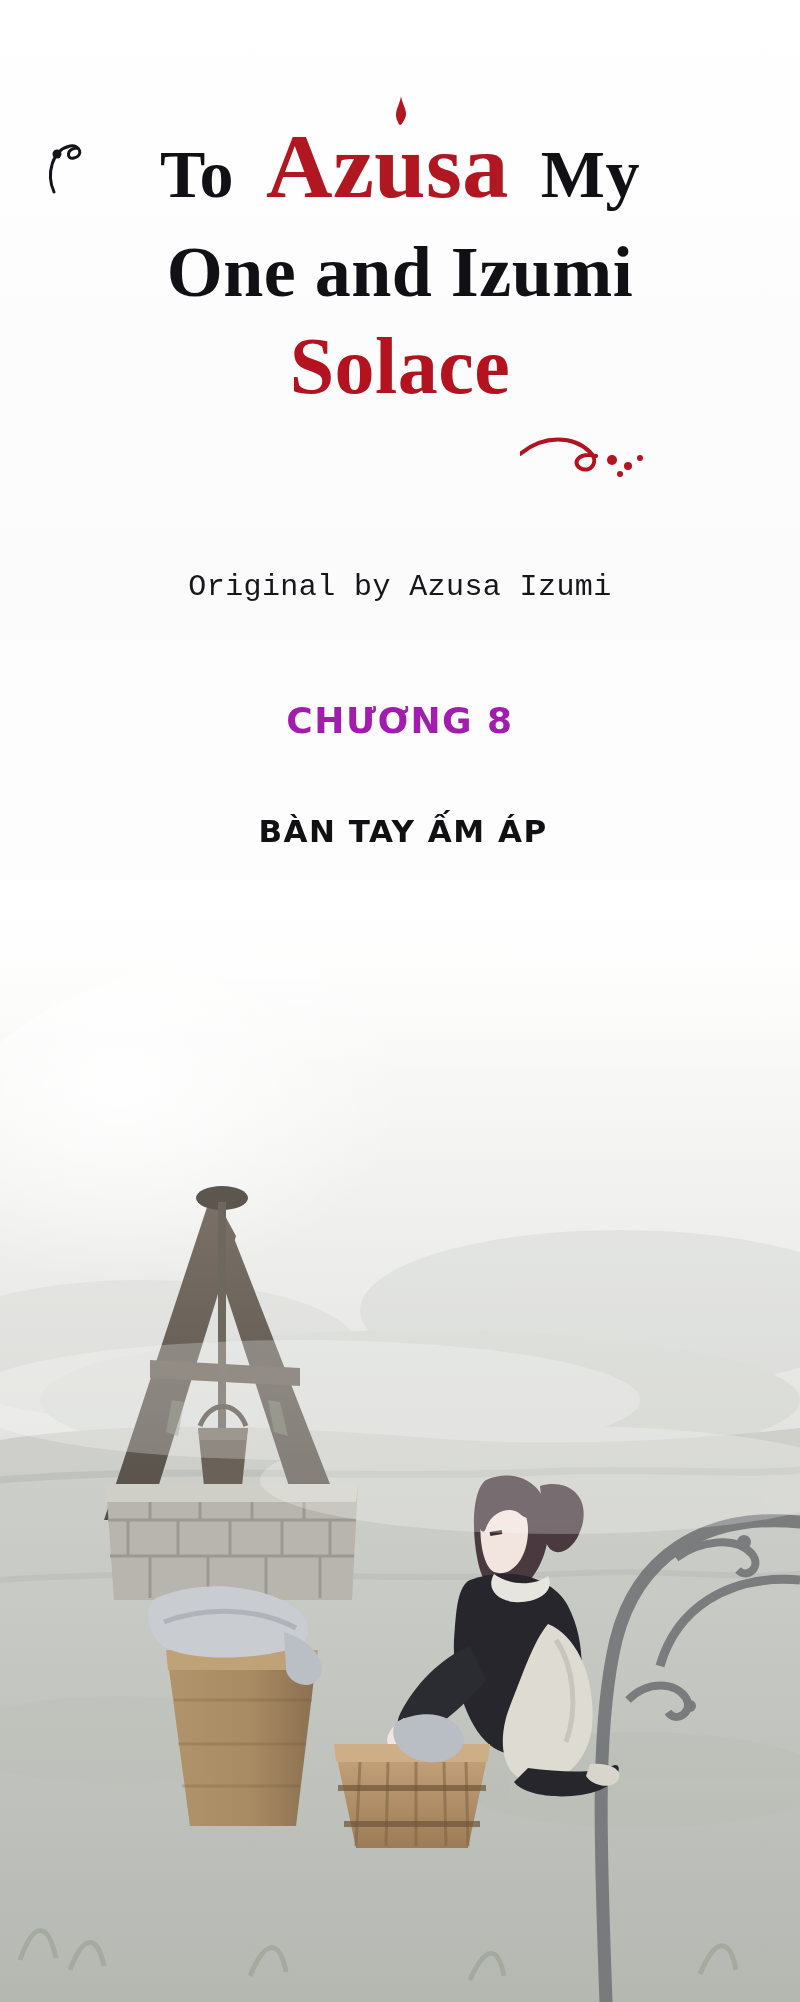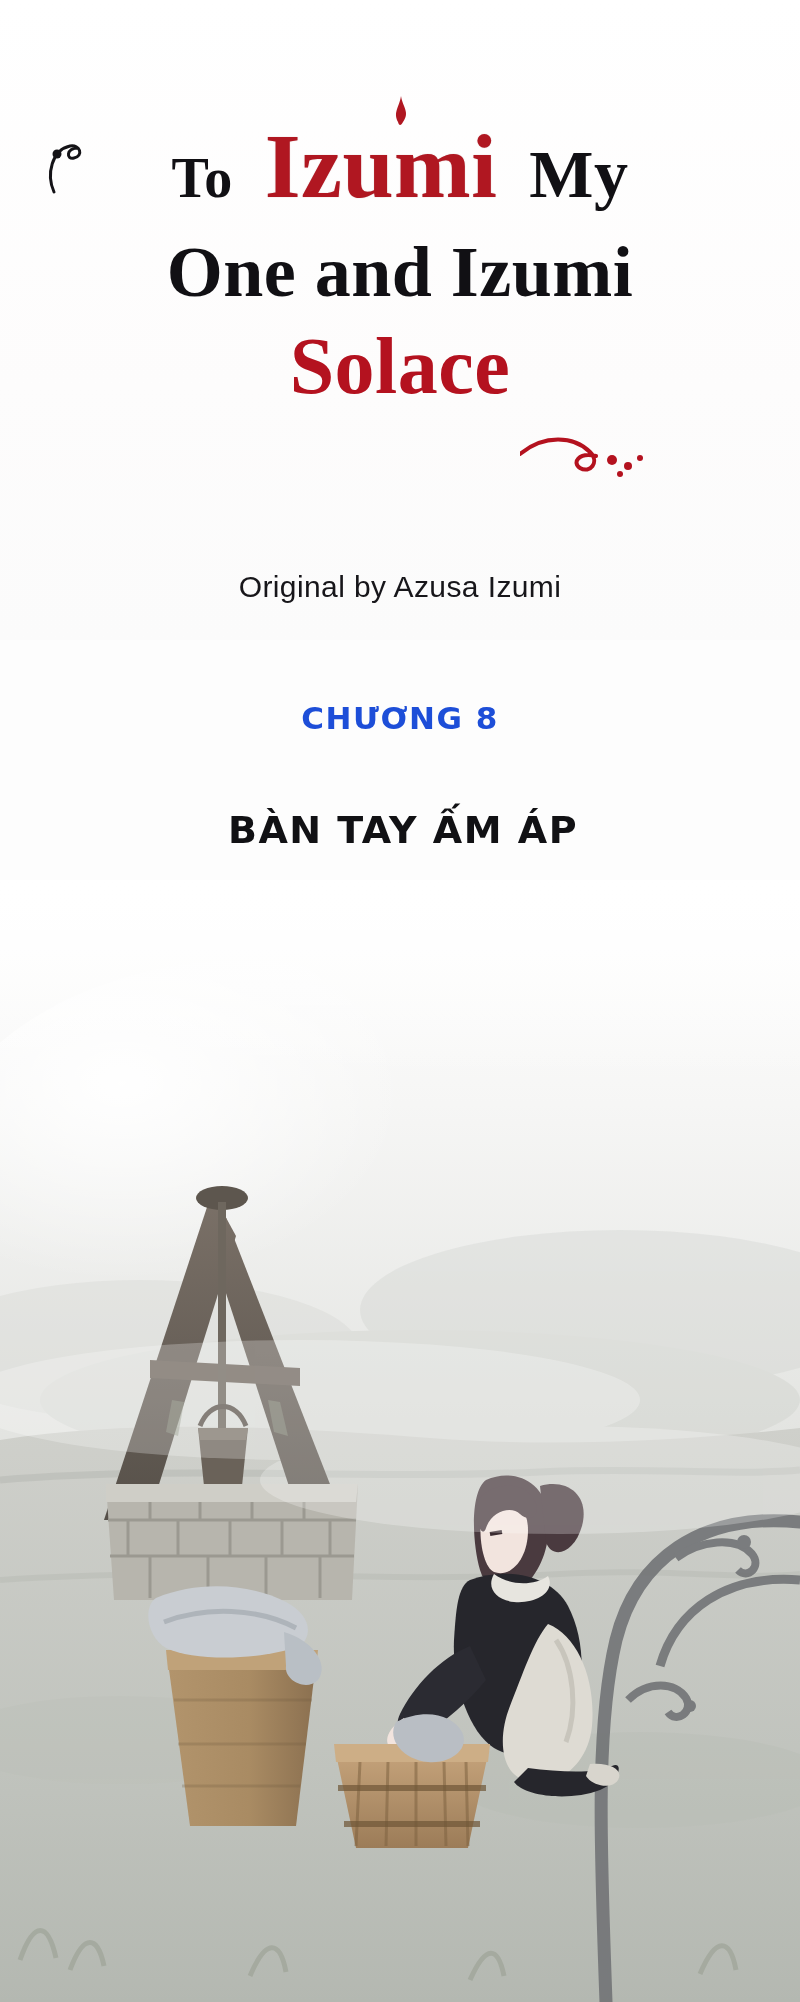--- a/index.html
+++ b/index.html
@@ -38,21 +38,21 @@
     white-space: nowrap;
   }
 
   .line1 {
     position: absolute;
     top: 120px;
     left: 0;
     width: 800px;
     font-size: 86px;
   }
-  .line1 .word-to { font-size: 56px; }
+  .line1 .word-to { font-size: 68px; }
   .line1 .word-kill {
     color: #b01721;
     font-size: 92px;
     padding: 0 10px;
     text-shadow: 0 0 1px rgba(120,10,16,0.35);
   }
   .line1 .word-my { font-size: 68px; }
 
   .line2 {
     position: absolute;
@@ -95,46 +95,46 @@
     width: 22px;
     height: 48px;
     pointer-events: none;
   }
 
   .credit {
     position: absolute;
     top: 570px;
     left: 0;
     width: 800px;
-    font-family: Liberation Sans, sans-serif;
+    font-family: Liberation Mono, monospace;
     font-size: 30px;
     color: #17161a;
     letter-spacing: 0.4px;
   }
 
   
   .chapter-block {
     position: absolute;
     top: 700px;
     left: 0;
     width: 800px;
     text-align: center;
   }
   .chapter-number {
     font-family: "DejaVu Sans", sans-serif;
     font-weight: 700;
-    font-size: 31px;
+    font-size: 36px;
     letter-spacing: 1.5px;
-    color: #1d4ed8;
+    color: #a21caf;
   }
   .chapter-title {
     margin-top: 72px;
     font-family: "DejaVu Sans", sans-serif;
     font-weight: 700;
-    font-size: 38px;
+    font-size: 31px;
     letter-spacing: 1.5px;
     color: #111114;
     padding-left: 6px;
   }
 
   
   .illustration {
     position: absolute;
     left: 0;
     top: 880px;
@@ -173,21 +173,21 @@
       <path d="M10 52 C2 34, 8 10, 26 6 C36 4, 40 16, 30 18 C22 20, 22 8, 34 8" fill="none" stroke="#141317" stroke-width="3" stroke-linecap="round"></path>
       <circle cx="13" cy="14" r="4.5" fill="#141317"></circle>
     </svg>
 
     <svg class="kill-spark" viewBox="0 0 22 48">
       <path d="M11 0 C13 12, 20 16, 13 26 C11 30, 9 30, 8 26 C3 16, 9 12, 11 0 Z" fill="#b01721"></path>
     </svg>
 
     <div class="title-line line1">
       <span class="word-to">To</span>
-      <span class="word-kill">Izumi</span>
+      <span class="word-kill">Azusa</span>
       <span class="word-my">My</span>
     </div>
 
     <div class="title-line line2">One and Izumi</div>
 
     <div class="title-line line3">Solace</div>
 
     <svg class="flourish-right" viewBox="0 0 130 70">
       <path d="M0 30 C24 10, 54 12, 70 28 C80 38, 70 50, 60 44 C52 39, 58 28, 76 32" fill="none" stroke="#b4121f" stroke-width="4" stroke-linecap="round"></path>
       <circle cx="92" cy="36" r="5" fill="#b4121f"></circle>

